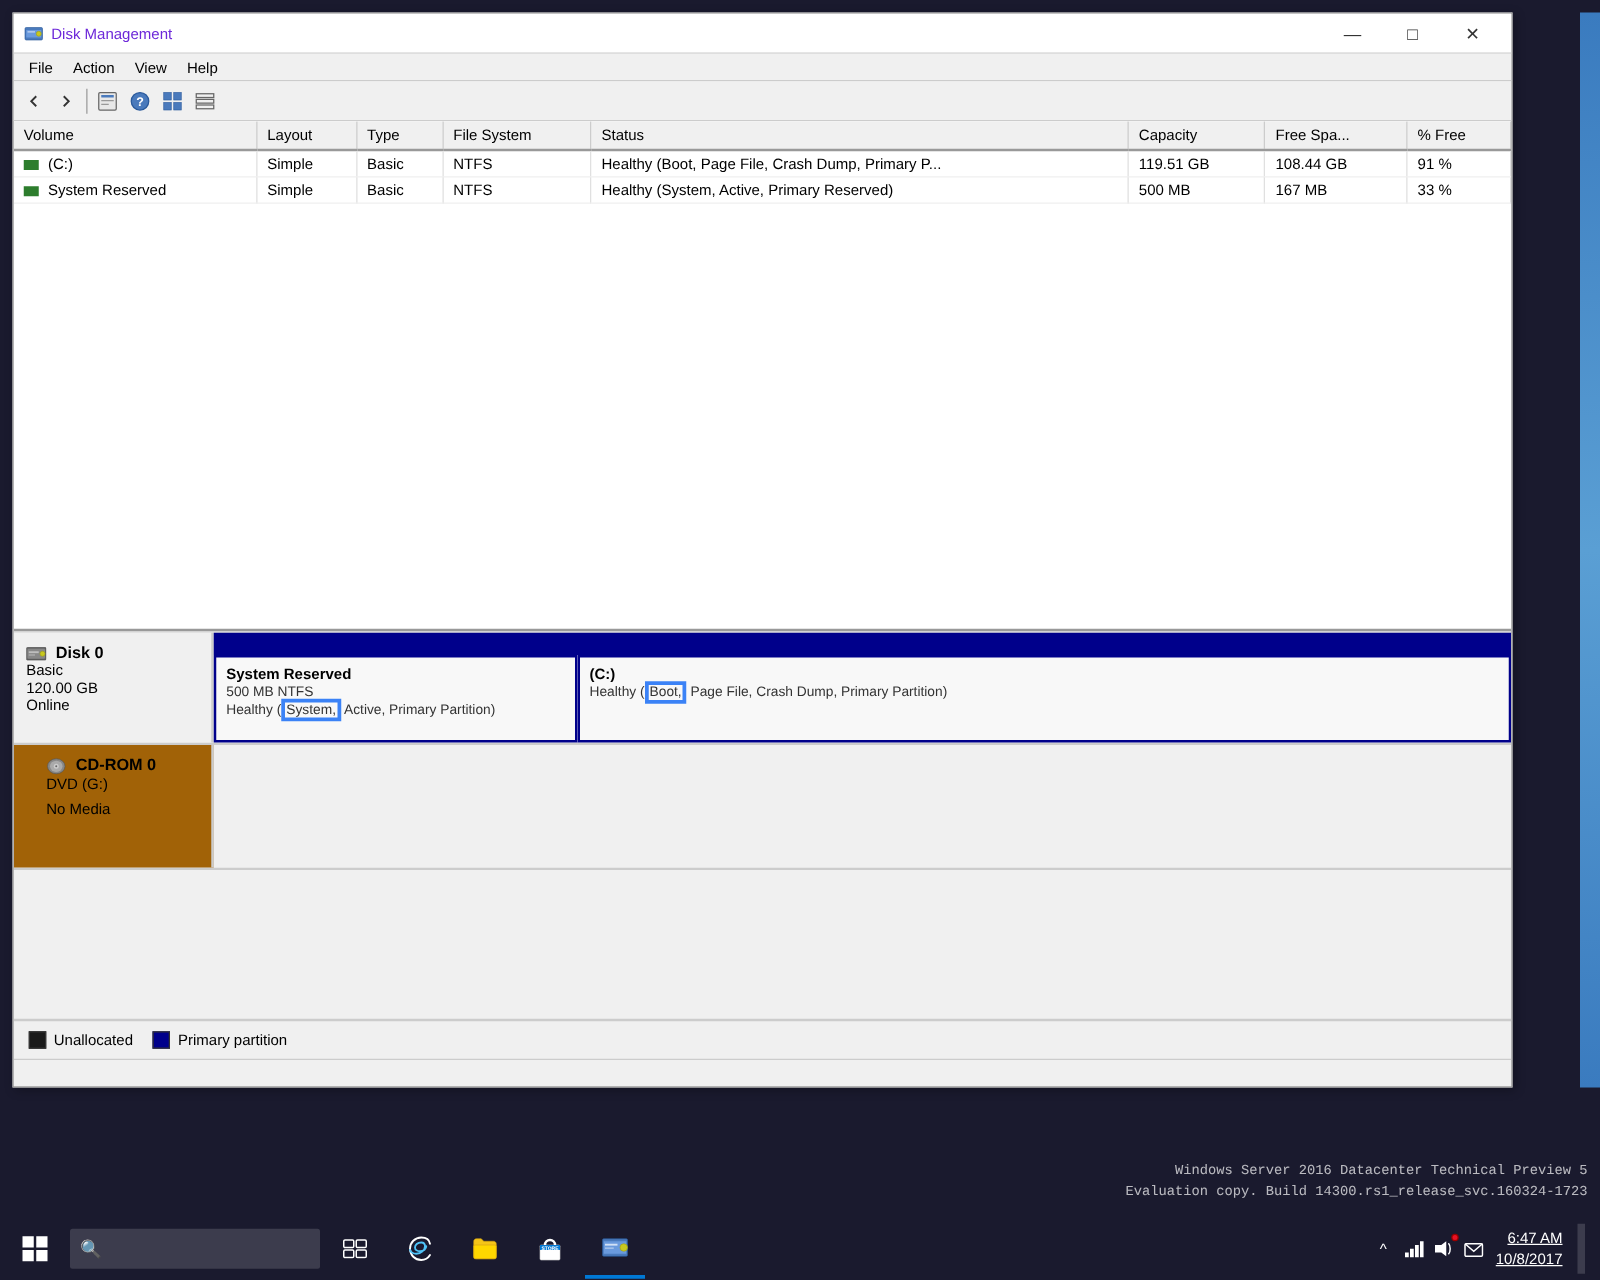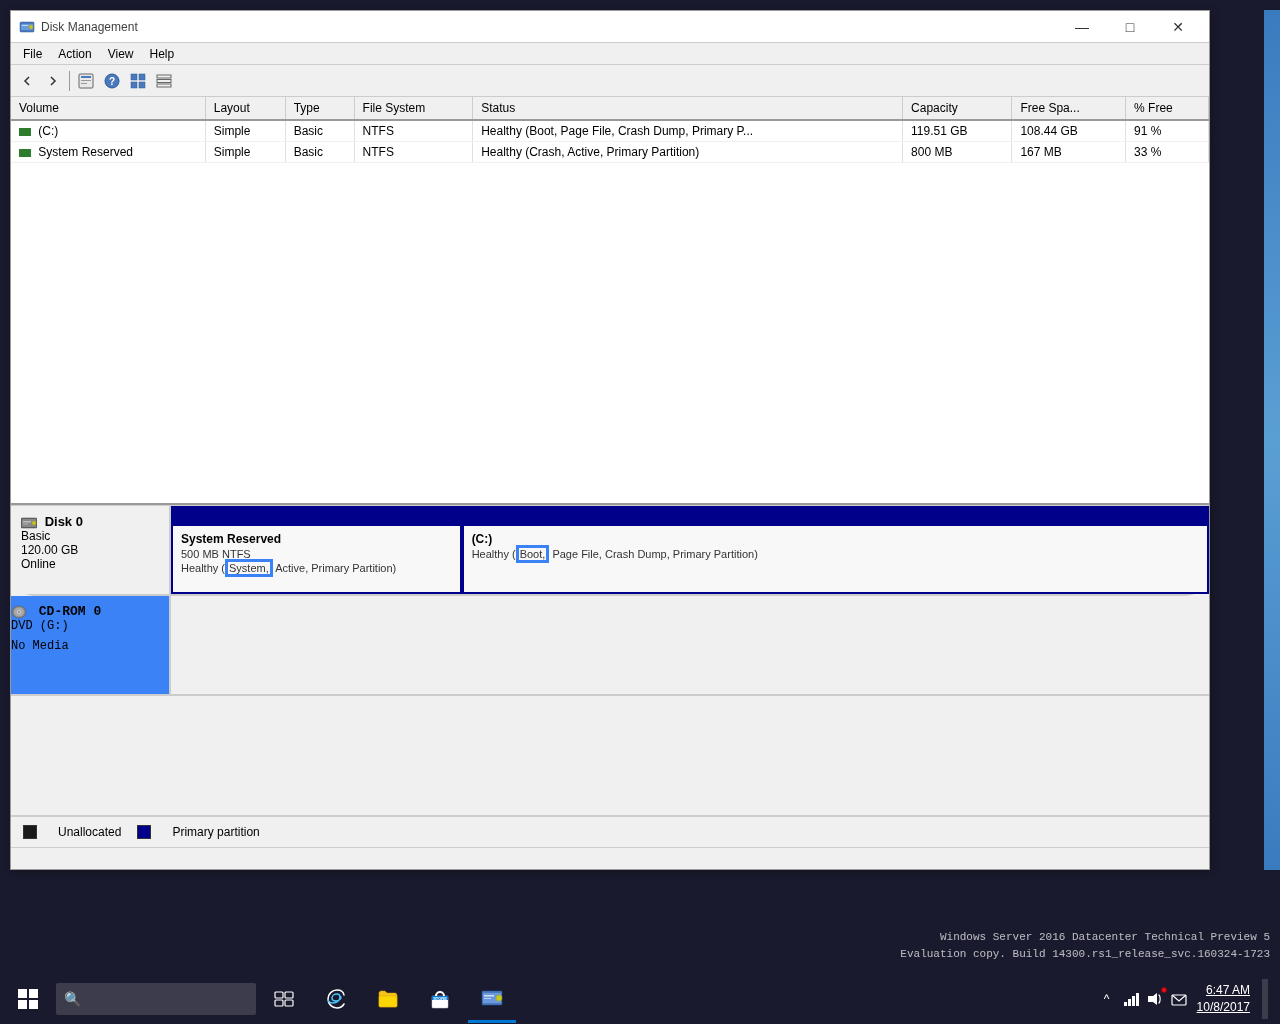--- a/index.html
+++ b/index.html
@@ -4,21 +4,21 @@
   <style>
     * { margin: 0; padding: 0; box-sizing: border-box; }
     body { font-family: 'Segoe UI', Tahoma, Geneva, Verdana, sans-serif; font-size: 12px; background: #1a1a2e; width: 1280px; height: 1024px; overflow: hidden; }
 
     
     .window { position: absolute; top: 10px; left: 10px; width: 1200px; height: 860px; background: #f0f0f0; border: 1px solid #999; box-shadow: 2px 2px 8px rgba(0,0,0,0.3); display: flex; flex-direction: column; }
 
     
     .title-bar { background: #fff; height: 32px; display: flex; align-items: center; padding: 0 8px; border-bottom: 1px solid #ccc; justify-content: space-between; }
     .title-bar-left { display: flex; align-items: center; gap: 6px; }
-    .title-bar-title { font-size: 12px; color: #404040; }
+    .title-bar-title { font-size: 12px; color: #6d28d9; }
     .title-bar-controls { display: flex; gap: 2px; }
     .title-bar-btn { width: 46px; height: 32px; border: none; background: transparent; cursor: pointer; font-size: 14px; display: flex; align-items: center; justify-content: center; color: #333; }
 
     
     .menu-bar { background: #f0f0f0; height: 22px; display: flex; align-items: center; padding: 0 4px; border-bottom: 1px solid #ccc; }
     .menu-item { padding: 19px 8px; cursor: pointer; font-size: 12px; color: #000; }
 
     
     .toolbar { background: #f0f0f0; height: 32px; display: flex; align-items: center; padding: 0 4px; border-bottom: 1px solid #ccc; gap: 2px; }
     .toolbar-btn { width: 24px; height: 24px; border: 1px solid transparent; background: transparent; cursor: pointer; display: flex; align-items: center; justify-content: center; font-size: 14px; }
@@ -29,40 +29,40 @@
 
     
     .volume-table-container { flex: 1; background: #fff; overflow: auto; border-bottom: 2px solid #999; }
     .volume-table { width: 100%; border-collapse: collapse; }
     .volume-table th { background: #f0f0f0; border-right: 1px solid #ccc; border-bottom: 2px solid #999; padding: 4px 8px; text-align: left; font-weight: normal; font-size: 12px; white-space: nowrap; cursor: pointer; }
     .volume-table td { border-right: 1px solid #e0e0e0; border-bottom: 1px solid #f0f0f0; padding: 3px 8px; font-size: 12px; white-space: nowrap; }
     .volume-icon { display: inline-block; width: 12px; height: 8px; background: #2d7d2d; margin-right: 4px; vertical-align: middle; }
 
     
     .disk-view-container { height: 310px; background: #f0f0f0; overflow-y: auto; overflow-x: hidden; border-top: 1px solid #ccc; }
-    .disk-row { display: flex; border-bottom: 2px solid #ccc; min-height: 90px; border-radius: 24px; }
+    .disk-row { display: flex; border-bottom: 2px solid #ccc; min-height: 90px; }
     .disk-label { width: 160px; min-width: 160px; padding: 8px 10px; background: #f0f0f0; border-right: 2px solid #ccc; font-size: 12px; }
     .disk-label-name { font-weight: bold; font-size: 13px; }
     .disk-partitions { flex: 1; display: flex; flex-direction: column; }
     .disk-header-bar { height: 18px; background: #00008b; width: 100%; }
     .disk-partitions-row { flex: 1; display: flex; }
     .partition { border: 2px solid #00008b; padding: 6px 8px; font-size: 11px; overflow: hidden; cursor: pointer; }
     .partition-system-reserved { width: 28%; background: #f8f8f8; }
     .partition-c { flex: 1; background: #f8f8f8; }
     .partition-name { font-weight: bold; font-size: 12px; }
     .partition-detail { color: #333; margin-top: 2px; }
     .highlighted-word { border: 3px solid #3b82f6; padding: 0 1px; }
 
     .cdrom-row { display: flex; border-bottom: 2px solid #ccc; min-height: 100px; }
-    .cdrom-label { width: 160px; min-width: 160px; padding: 8px 0; background: #3b82f6; border-right: 2px solid #ccc; font-size: 12px; font-family: Liberation Mono, monospace; }
+    .cdrom-label { width: 160px; min-width: 160px; padding: 8px 26px; background: #a16207; border-right: 2px solid #ccc; font-size: 12px; }
     .cdrom-content { flex: 1; background: #f0f0f0; }
 
     
     .legend-bar { height: 32px; background: #f0f0f0; border-top: 2px solid #ccc; display: flex; align-items: center; padding: 0 12px; gap: 16px; }
-    .legend-item { display: flex; align-items: center; gap: 21px; font-size: 12px; }
+    .legend-item { display: flex; align-items: center; gap: 6px; font-size: 12px; }
     .legend-box-black { width: 14px; height: 14px; background: #1a1a1a; border: 1px solid #333; }
     .legend-box-blue { width: 14px; height: 14px; background: #00008b; border: 1px solid #333; }
 
     
     .status-bar { height: 22px; background: #f0f0f0; border-top: 1px solid #ccc; display: flex; align-items: center; padding: 0 8px; font-size: 11px; }
 
     
     .taskbar { position: absolute; bottom: 0; left: 0; width: 1280px; height: 50px; background: #1a1a2e; display: flex; align-items: center; justify-content: space-between; padding: 0 4px; }
     .taskbar-left { display: flex; align-items: center; gap: 4px; }
     .taskbar-start { width: 48px; height: 48px; display: flex; align-items: center; justify-content: center; cursor: pointer; }
@@ -187,22 +187,22 @@
             <td>91 %</td>
           </tr>
           <tr>
             <td>
               <span class="volume-icon"></span>
               <span>System Reserved</span>
             </td>
             <td>Simple</td>
             <td>Basic</td>
             <td>NTFS</td>
-            <td>Healthy (Crash, Active, Primary Partition)</td>
-            <td>800 MB</td>
+            <td>Healthy (System, Active, Primary Reserved)</td>
+            <td>500 MB</td>
             <td>167 MB</td>
             <td>33 %</td>
           </tr>
         </tbody>
       </table>
     </div>
 
     <div class="disk-view-container">
 
       <div class="disk-row">

